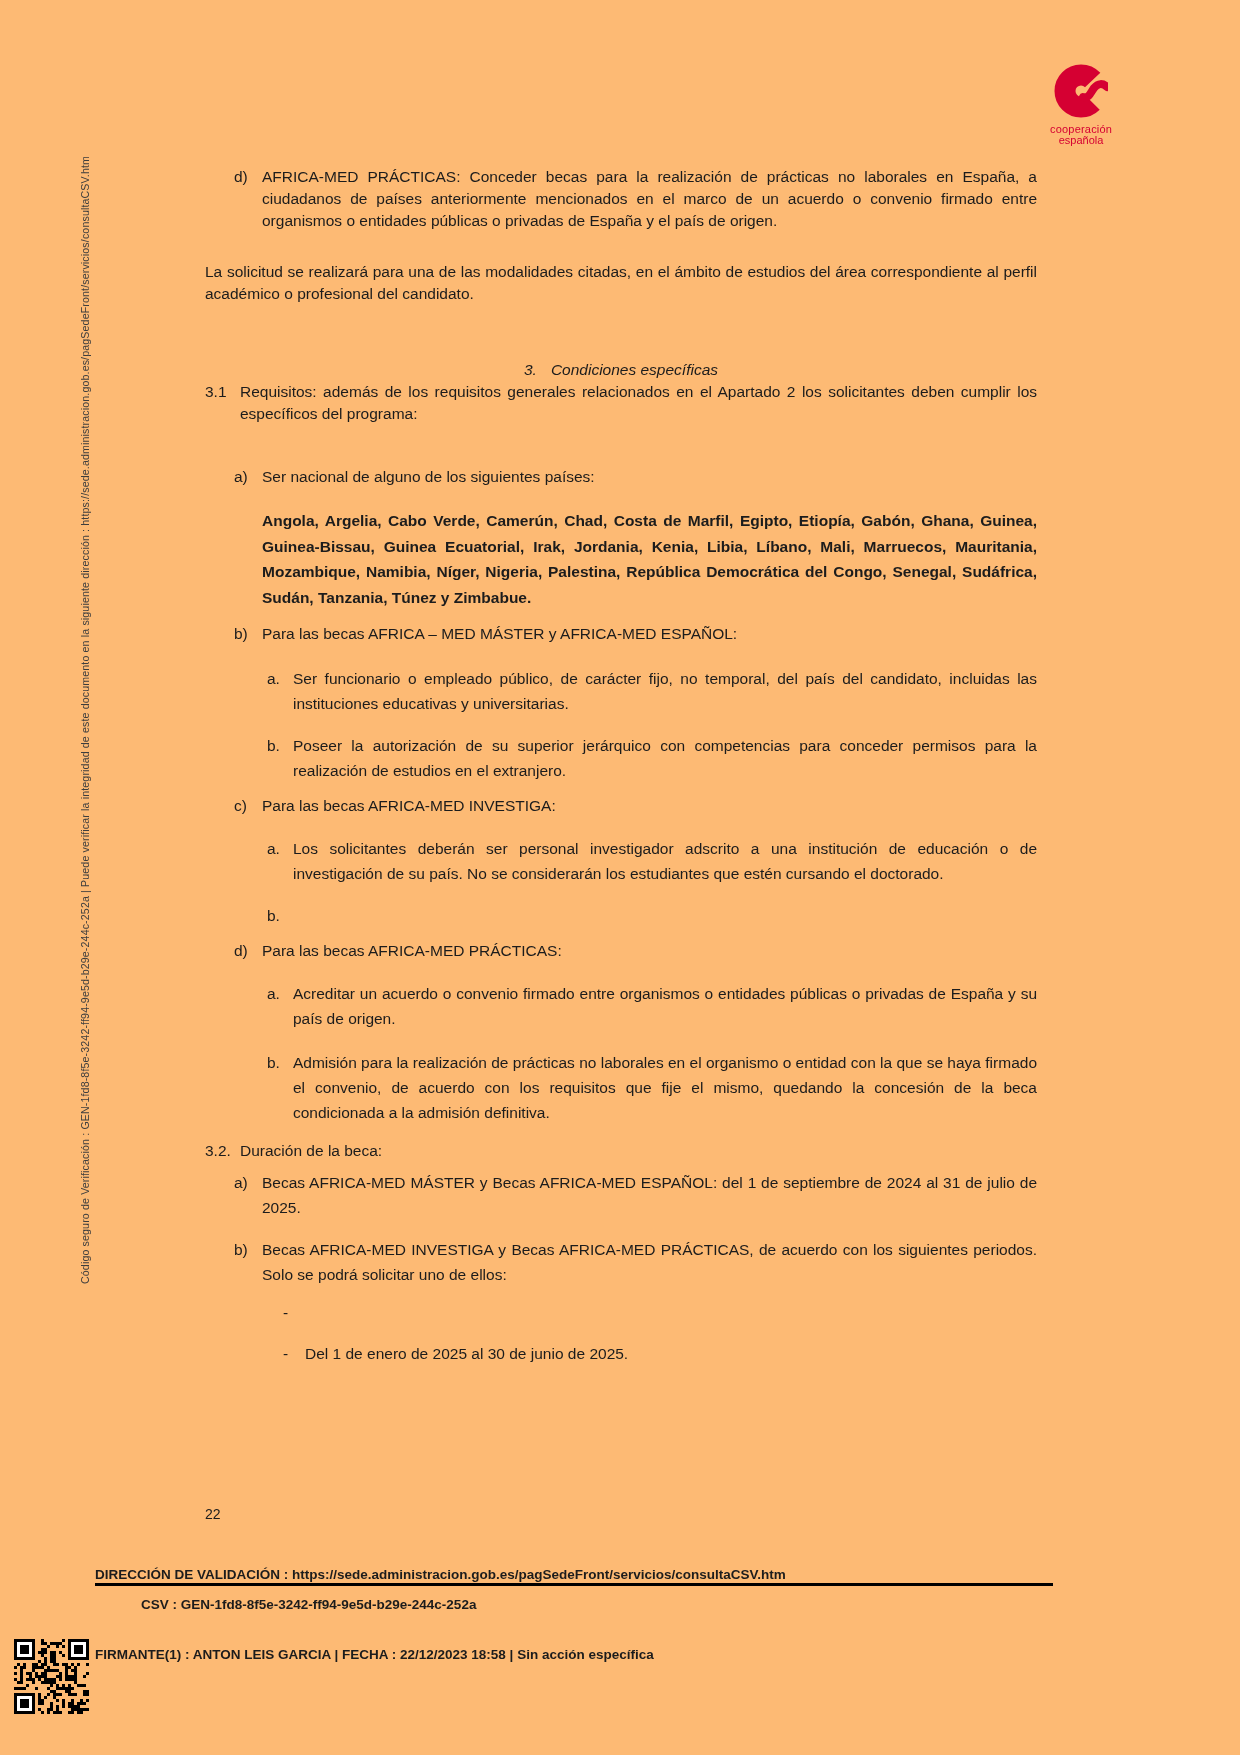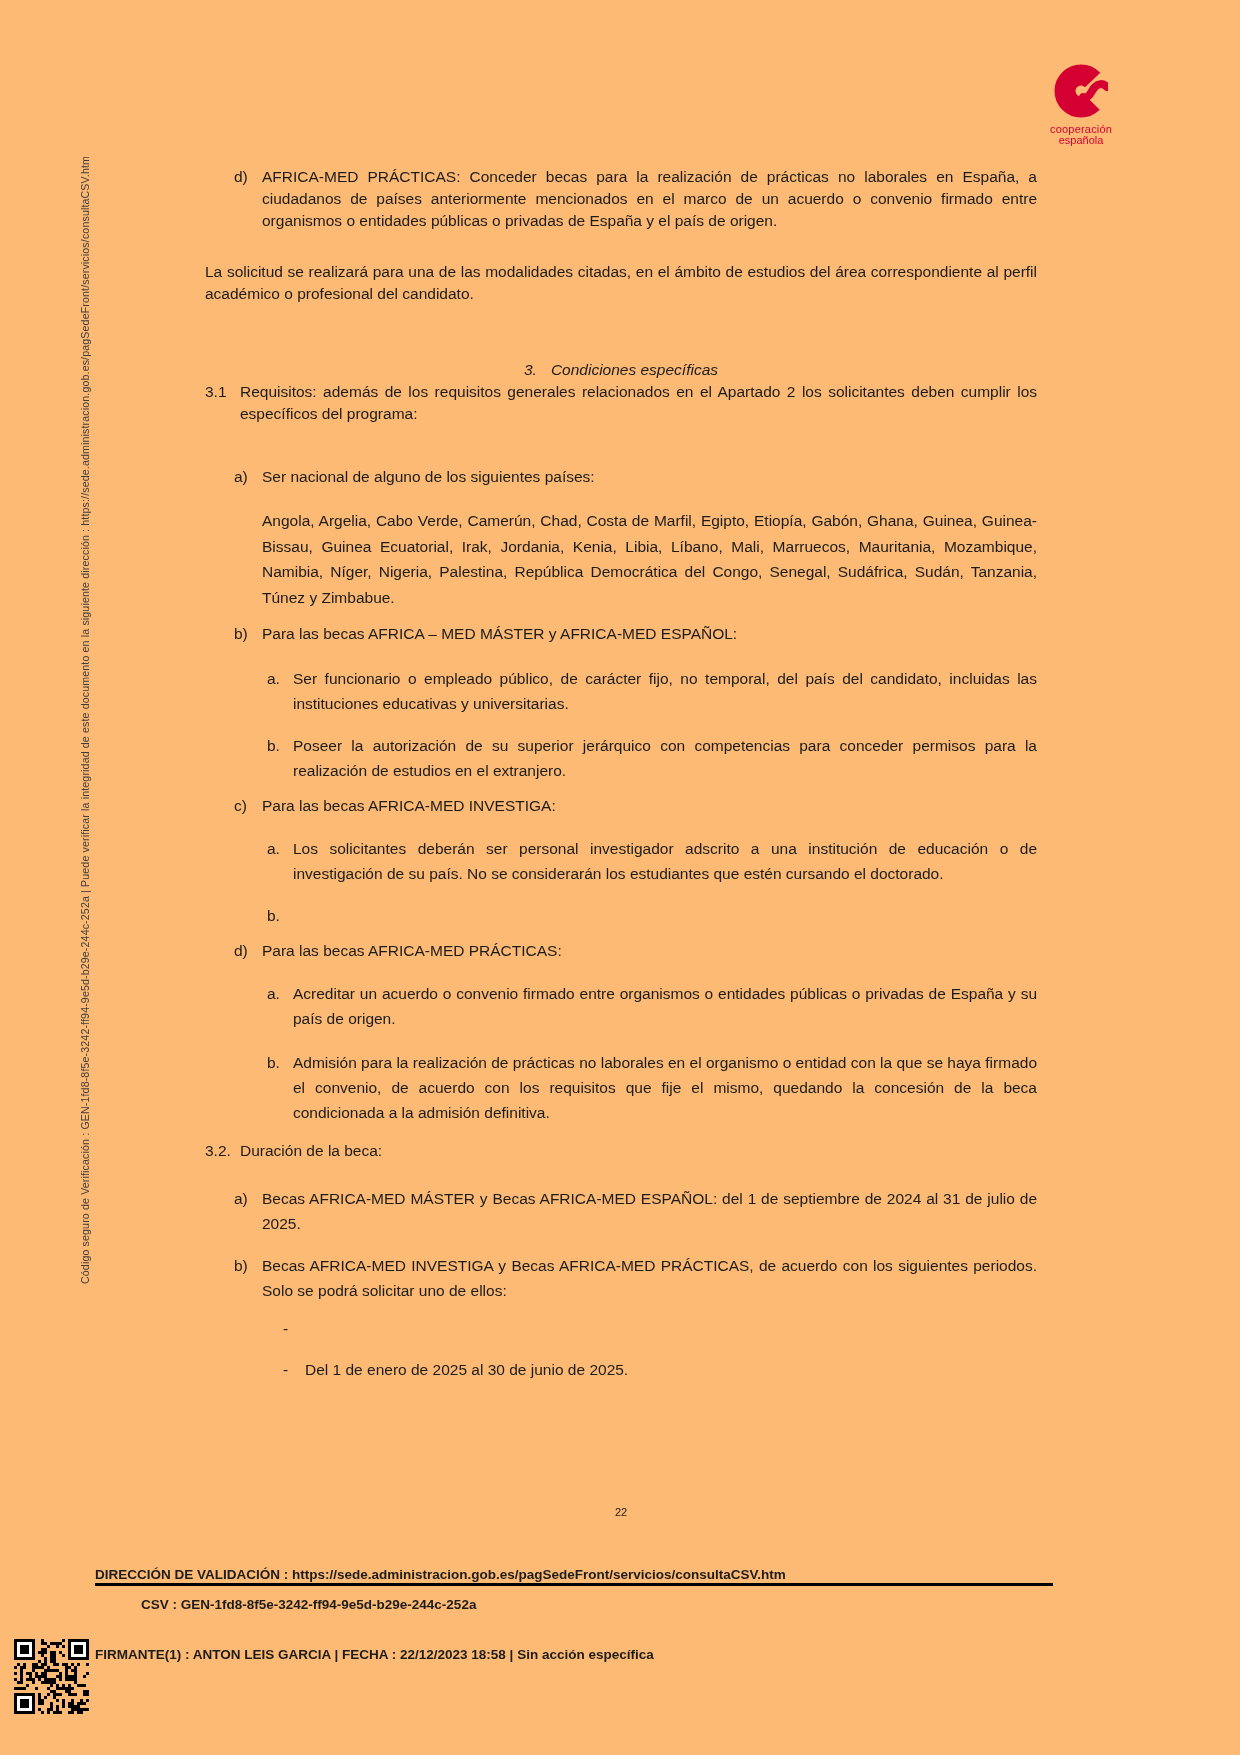--- a/index.html
+++ b/index.html
@@ -27,25 +27,25 @@
   .content { position:absolute; left:205px; top:166px; width:832px; font-size:15.5px; line-height:25px; }
   .tight { line-height:22px; }
   .item { display:flex; }
   .item .lbl { flex:0 0 auto; }
   .item .txt { flex:1 1 auto; text-align:justify; }
   .lv1 { padding-left:29px; } .lv1 .lbl { width:28px; }
   .lv2 { padding-left:62px; } .lv2 .lbl { width:26px; }
   .dash { padding-left:78px; } .dash .lbl { width:22px; }
   .num .lbl { width:35px; }
   .para { text-align:justify; }
-  .countries { margin-left:57px; line-height:25.5px; }
+  .countries { margin-left:57px; line-height:25.5px;font-weight:bold; }
   .heading { font-style:italic; text-align:center; }
   .heading .hnum { margin-right:14px; }
 
-  .page-number { position:absolute; left:205px; top:1506px; width:832px; text-align:center; font-size:11px; }
+  .page-number { position:absolute; left:205px; top:1506px; width:832px; font-size:14px; }
 
   
   .footer-rule { position:absolute; left:95px; top:1583px; width:958px; height:3px; background:#000; }
   .footer-line { position:absolute; left:95px; font-weight:bold; font-size:13.5px; line-height:16px; }
   .f-csv { top:1597px;margin-left:46px; }
   .f-dir { top:1567px; }
   .f-fir { top:1647px; }
 
   .qr { position:absolute; left:14px; top:1639px; width:75px; height:75px; }
 </style>
@@ -127,21 +127,21 @@
     <div class="item lv2" style="margin-bottom:19px">
       <span class="lbl">a.</span>
       <span class="txt">Acreditar un acuerdo o convenio firmado entre organismos o entidades públicas o privadas de España y su país de origen.</span>
     </div>
 
     <div class="item lv2" style="margin-bottom:15px">
       <span class="lbl">b.</span>
       <span class="txt">Admisión para la realización de prácticas no laborales en el organismo o entidad con la que se haya firmado el convenio, de acuerdo con los requisitos que fije el mismo, quedando la concesión de la beca condicionada a la admisión definitiva.</span>
     </div>
 
-    <div class="item num tight" style="margin-bottom:24px">
+    <div class="item num tight" style="margin-bottom:8px">
       <span class="lbl">3.2.</span>
       <span class="txt">Duración de la beca:</span>
     </div>
 
     <div class="item lv1" style="margin-bottom:17px">
       <span class="lbl">a)</span>
       <span class="txt">Becas AFRICA-MED MÁSTER y Becas AFRICA-MED ESPAÑOL: del 1 de septiembre de 2024 al 31 de julio de 2025.</span>
     </div>
 
     <div class="item lv1" style="margin-bottom:15px">

